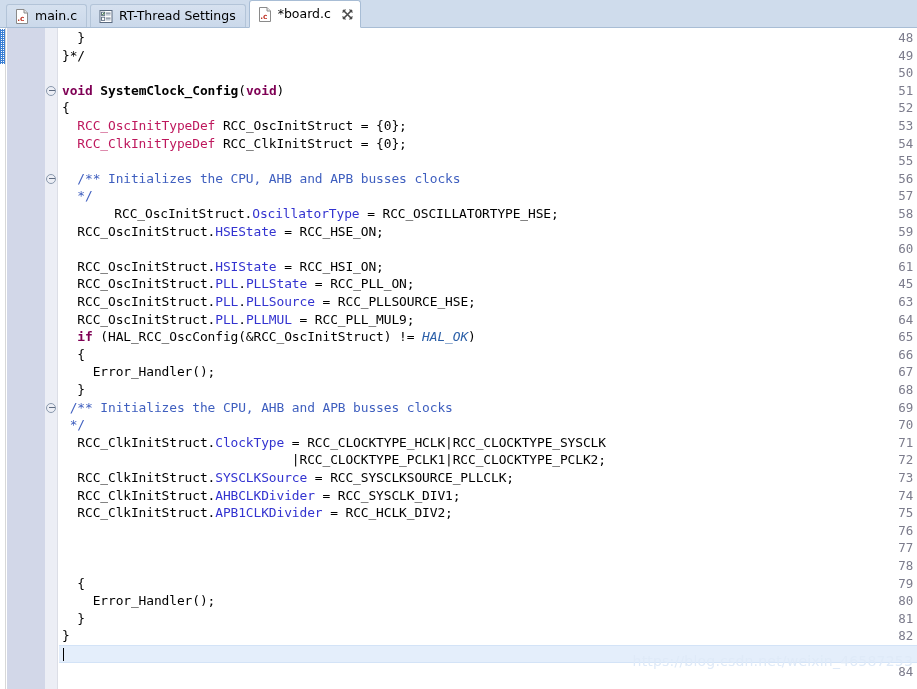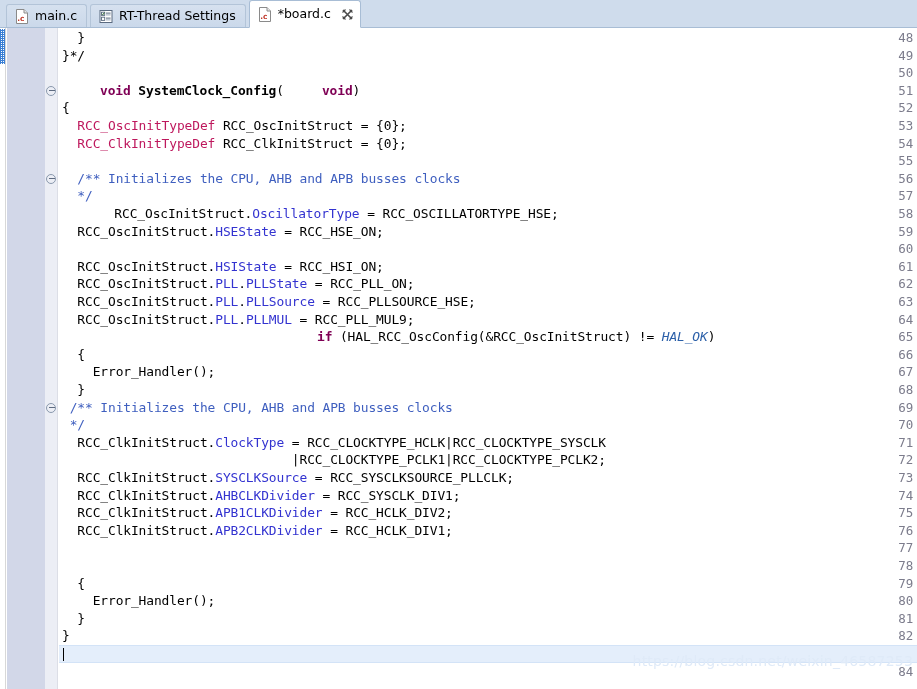--- a/index.html
+++ b/index.html
@@ -182,21 +182,21 @@
     padding-left: 3px;
     letter-spacing: -0.1px;
   }
   .cl.cur {
     background: #e4eefb;
     border-top: 1px solid #d3e3f7;
     border-bottom: 1px solid #d3e3f7;
     height: 17.6px;
   }
 
-  .kw   { color: #7f0055; font-weight: bold; margin-left: 38px; }
+  .kw   { color: #7f0055; font-weight: bold; }
   .typ  { color: #be185d; }
   .fld  { color: #3333d0; }
   .cmt  { color: #3f5fbf; }
   .macro{ color: #2b5fa8; font-style: italic; }
 
   .caret {
     display: inline-block;
     width: 1px;
     height: 13px;
     background: #000;
@@ -274,21 +274,21 @@
         <div class="ln" style="top: 71.4px;">52</div>
         <div class="ln" style="top: 89px;">53</div>
         <div class="ln" style="top: 106.6px;">54</div>
         <div class="ln" style="top: 124.2px;">55</div>
         <div class="ln" style="top: 141.8px;">56</div>
         <div class="ln" style="top: 159.4px;">57</div>
         <div class="ln" style="top: 177px;">58</div>
         <div class="ln" style="top: 194.6px;">59</div>
         <div class="ln" style="top: 212.2px;">60</div>
         <div class="ln" style="top: 229.8px;">61</div>
-        <div class="ln" style="top: 247.4px;">62</div>
+        <div class="ln" style="top: 247.4px;">45</div>
         <div class="ln" style="top: 265px;">63</div>
         <div class="ln" style="top: 282.6px;">64</div>
         <div class="ln" style="top: 300.2px;">65</div>
         <div class="ln" style="top: 317.8px;">66</div>
         <div class="ln" style="top: 335.4px;">67</div>
         <div class="ln" style="top: 353px;">68</div>
         <div class="ln" style="top: 370.6px;">69</div>
         <div class="ln" style="top: 388.2px;">70</div>
         <div class="ln" style="top: 405.8px;">71</div>
         <div class="ln" style="top: 423.4px;">72</div>
@@ -327,32 +327,31 @@
         <div class="cl" style="top: 106.6px;"><span>  </span><span class="typ">RCC_ClkInitTypeDef</span><span> RCC_ClkInitStruct = {0};</span></div>
         <div class="cl" style="top: 124.2px;"><span></span></div>
         <div class="cl" style="top: 141.8px;"><span class="cmt">  /** Initializes the CPU, AHB and APB busses clocks</span></div>
         <div class="cl" style="top: 159.4px;"><span class="cmt">  */</span></div>
         <div class="cl" style="top: 177px; padding-left: 40px;"><span>  RCC_OscInitStruct.</span><span class="fld">OscillatorType</span><span> = RCC_OSCILLATORTYPE_HSE;</span></div>
         <div class="cl" style="top: 194.6px;"><span>  RCC_OscInitStruct.</span><span class="fld">HSEState</span><span> = RCC_HSE_ON;</span></div>
         <div class="cl" style="top: 229.8px;"><span>  RCC_OscInitStruct.</span><span class="fld">HSIState</span><span> = RCC_HSI_ON;</span></div>
         <div class="cl" style="top: 247.4px;"><span>  RCC_OscInitStruct.</span><span class="fld">PLL</span><span>.</span><span class="fld">PLLState</span><span> = RCC_PLL_ON;</span></div>
         <div class="cl" style="top: 265px;"><span>  RCC_OscInitStruct.</span><span class="fld">PLL</span><span>.</span><span class="fld">PLLSource</span><span> = RCC_PLLSOURCE_HSE;</span></div>
         <div class="cl" style="top: 282.6px;"><span>  RCC_OscInitStruct.</span><span class="fld">PLL</span><span>.</span><span class="fld">PLLMUL</span><span> = RCC_PLL_MUL9;</span></div>
-        <div class="cl" style="top: 300.2px; text-align: center;"><span>  </span><span class="kw">if</span><span> (HAL_RCC_OscConfig(&amp;RCC_OscInitStruct) != </span><span class="macro">HAL_OK</span><span>)</span></div>
+        <div class="cl" style="top: 300.2px;"><span>  </span><span class="kw">if</span><span> (HAL_RCC_OscConfig(&amp;RCC_OscInitStruct) != </span><span class="macro">HAL_OK</span><span>)</span></div>
         <div class="cl" style="top: 317.8px;"><span>  {</span></div>
         <div class="cl" style="top: 335.4px;"><span>    Error_Handler();</span></div>
         <div class="cl" style="top: 353px;"><span>  }</span></div>
         <div class="cl" style="top: 370.6px;"><span class="cmt"> /** Initializes the CPU, AHB and APB busses clocks</span></div>
         <div class="cl" style="top: 388.2px;"><span class="cmt"> */</span></div>
         <div class="cl" style="top: 405.8px;"><span>  RCC_ClkInitStruct.</span><span class="fld">ClockType</span><span> = RCC_CLOCKTYPE_HCLK|RCC_CLOCKTYPE_SYSCLK</span></div>
         <div class="cl" style="top: 423.4px;"><span>                              |RCC_CLOCKTYPE_PCLK1|RCC_CLOCKTYPE_PCLK2;</span></div>
         <div class="cl" style="top: 441px;"><span>  RCC_ClkInitStruct.</span><span class="fld">SYSCLKSource</span><span> = RCC_SYSCLKSOURCE_PLLCLK;</span></div>
         <div class="cl" style="top: 458.6px;"><span>  RCC_ClkInitStruct.</span><span class="fld">AHBCLKDivider</span><span> = RCC_SYSCLK_DIV1;</span></div>
         <div class="cl" style="top: 476.2px;"><span>  RCC_ClkInitStruct.</span><span class="fld">APB1CLKDivider</span><span> = RCC_HCLK_DIV2;</span></div>
-        <div class="cl" style="top: 493.8px;"><span>  RCC_ClkInitStruct.</span><span class="fld">APB2CLKDivider</span><span> = RCC_HCLK_DIV1;</span></div>
         <div class="cl" style="top: 511.4px;"><span></span></div>
         <div class="cl" style="top: 546.6px;"><span>  {</span></div>
         <div class="cl" style="top: 564.2px;"><span>    Error_Handler();</span></div>
         <div class="cl" style="top: 581.8px;"><span>  }</span></div>
         <div class="cl" style="top: 599.4px;"><span>}</span></div>
         <div class="cl cur" style="top: 617px;"><span></span><span class="caret"></span></div>
         <div class="cl" style="top: 634.6px;"><span></span></div>
       </div>
 
     <div class="watermark">https://blog.csdn.net/weixin_46587253</div>

